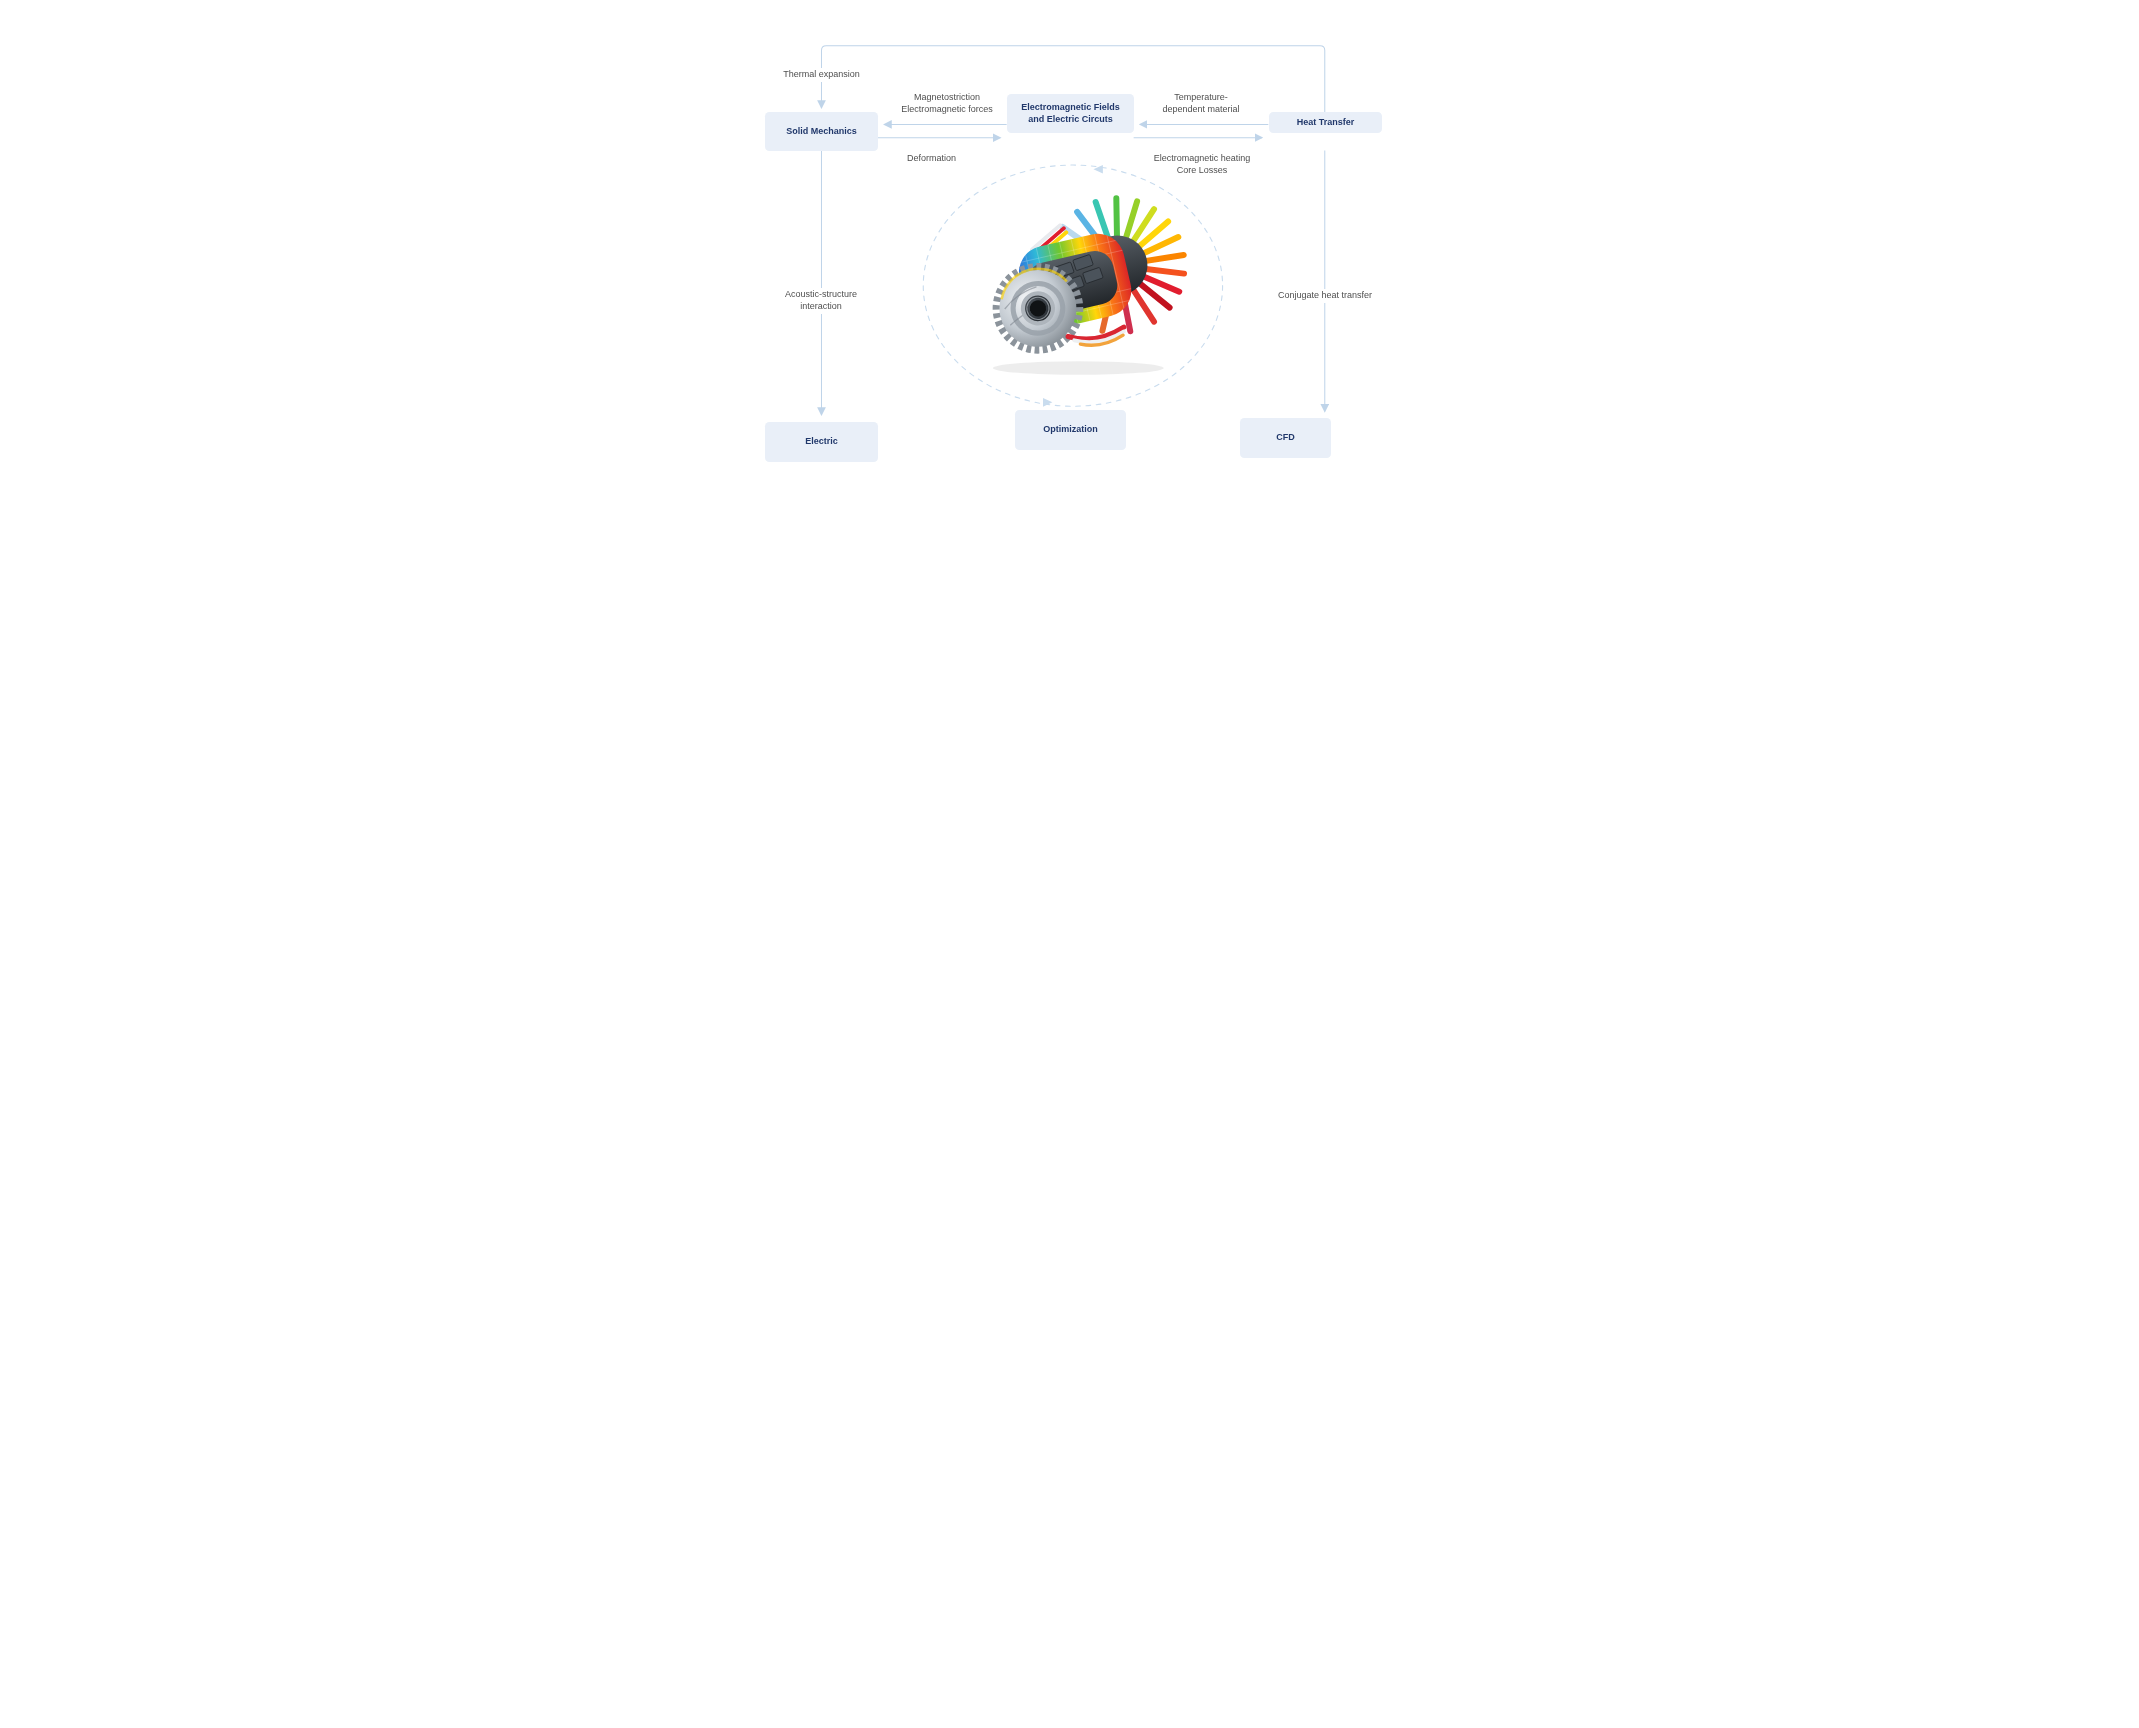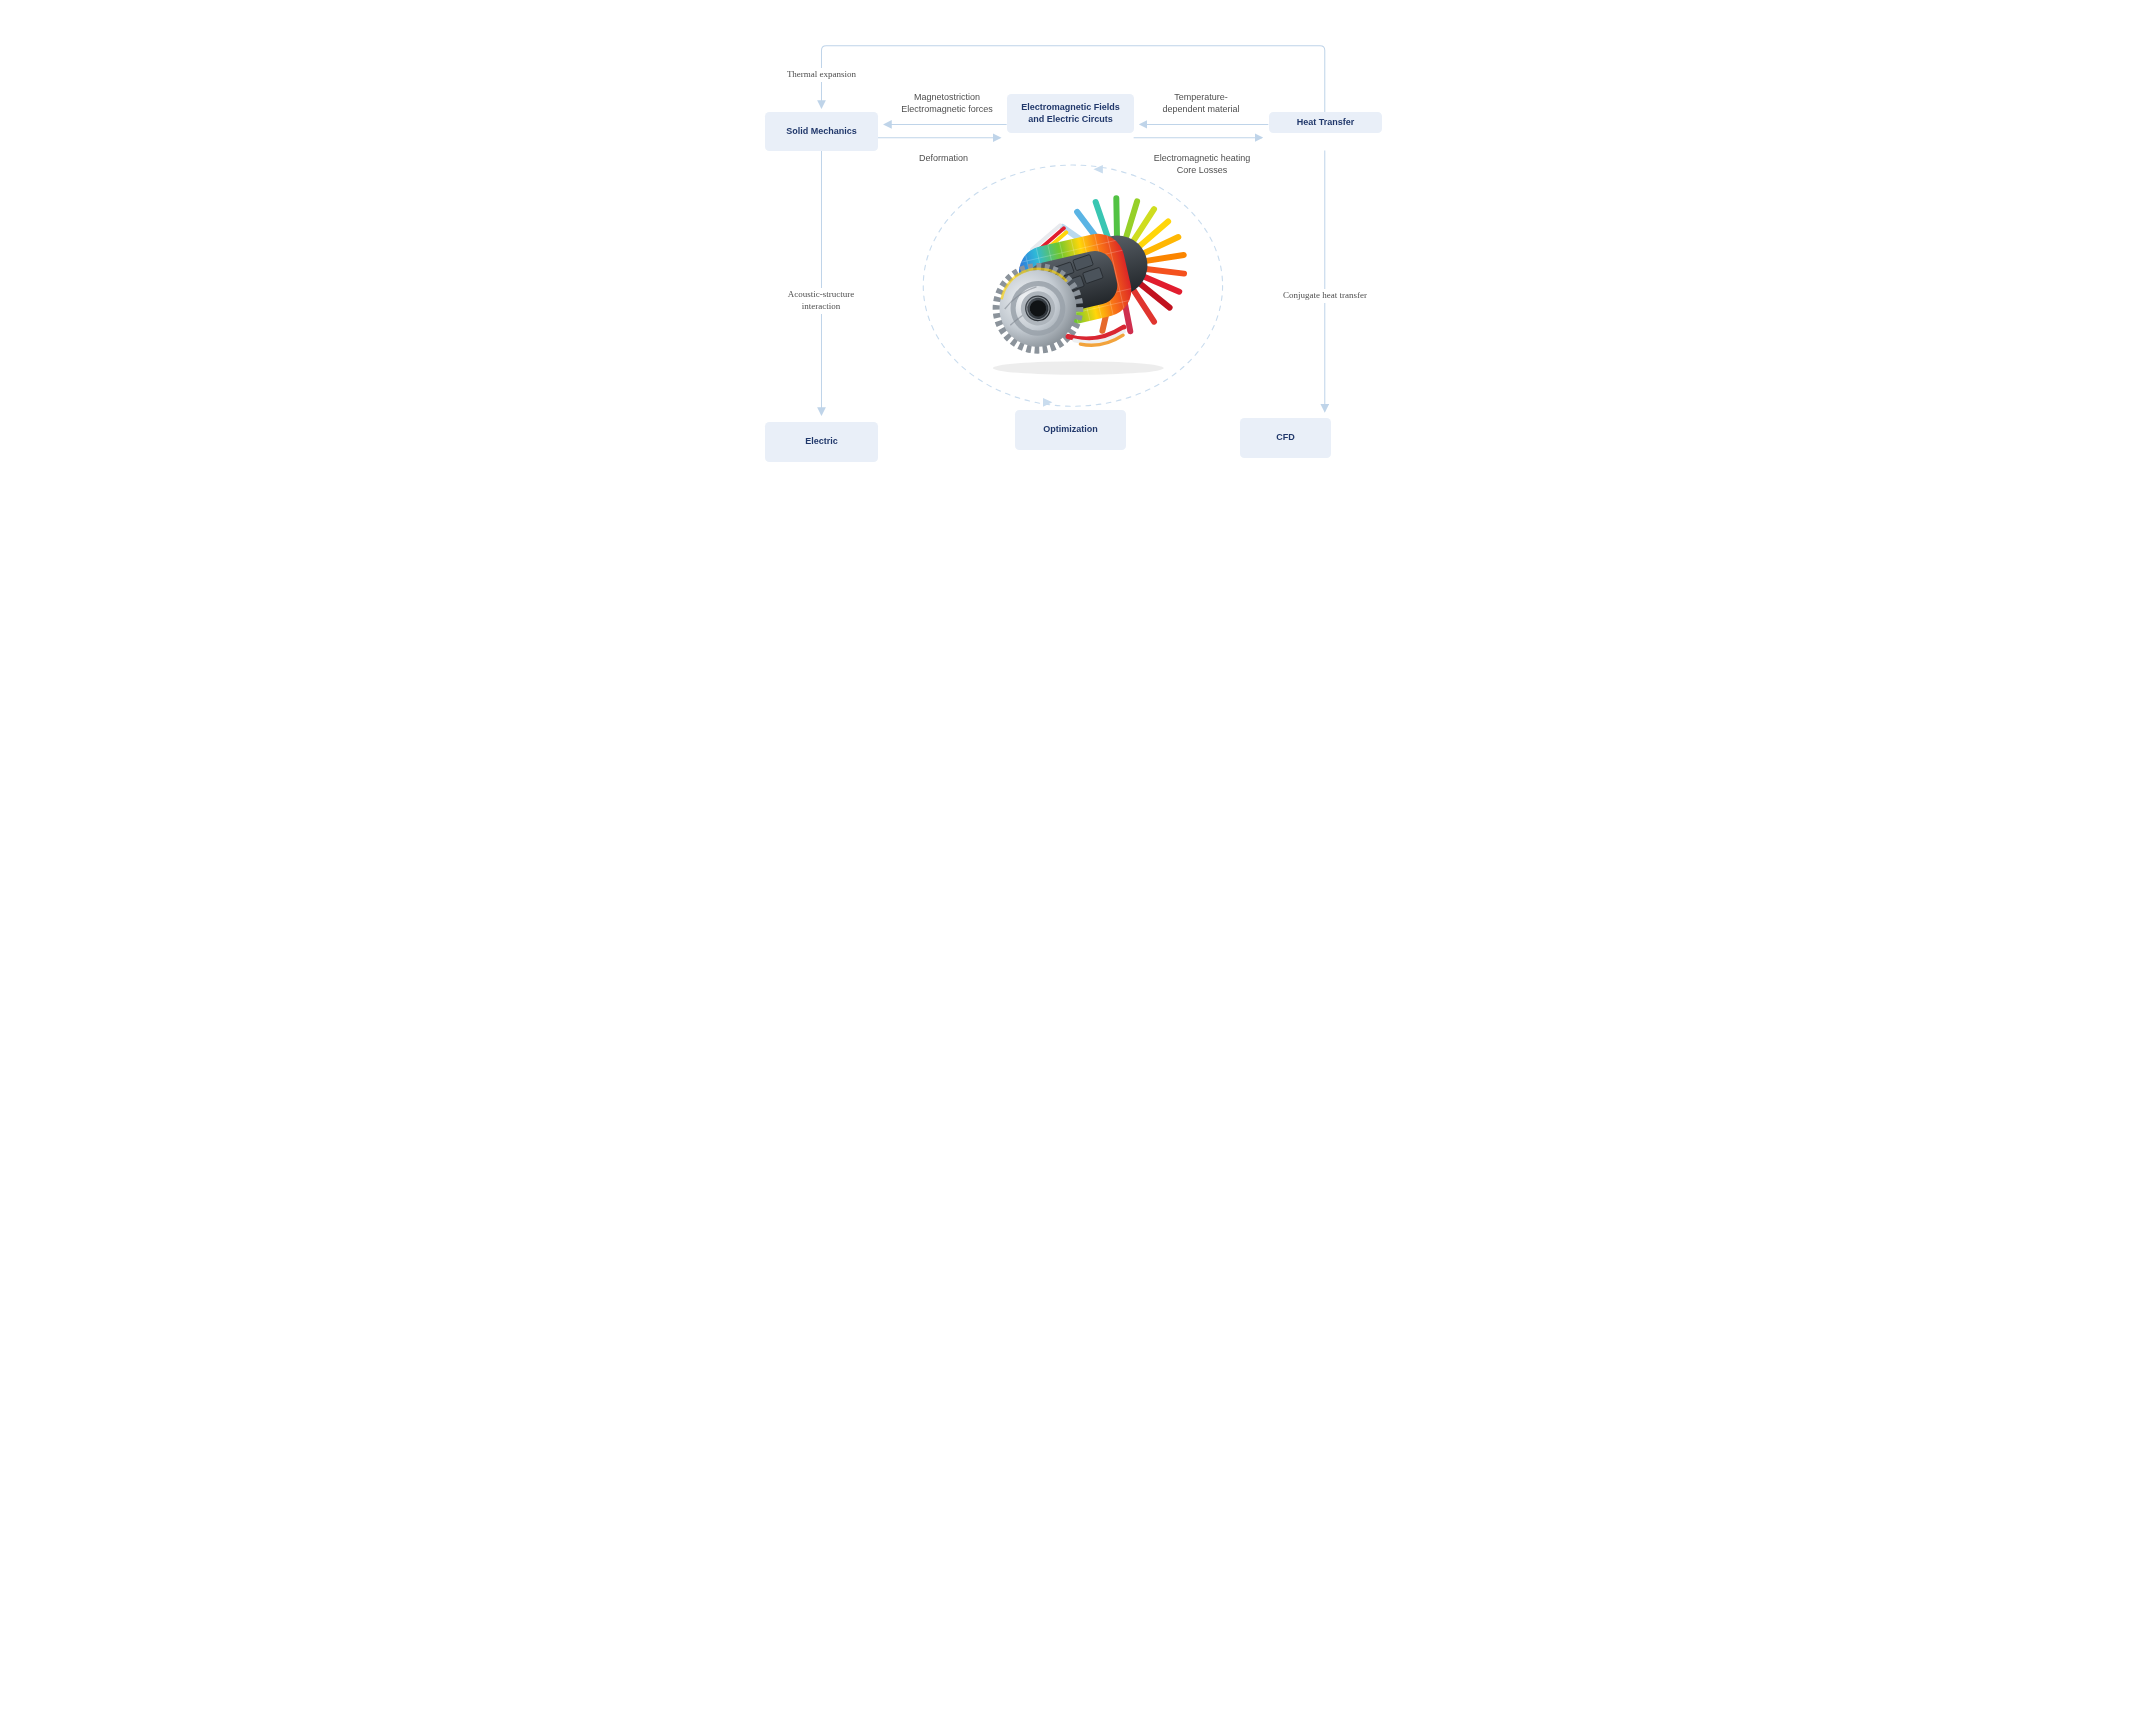--- a/index.html
+++ b/index.html
@@ -43,21 +43,20 @@
     position:absolute;
     color:var(--label-text);
     font-size:9px;
     line-height:1.32;
     text-align:center;
     white-space:pre-line;
   }
   .edge-label.on-line{
     background:#ffffff;
     padding:1.3px 1.7px;
-    font-family:Liberation Serif, serif;
   }
   .motor{
     position:absolute;
     left:212px;
     top:192px;
     width:248px;
     height:188px;
   }
 </style>
 </head>
@@ -242,21 +241,21 @@
   <div class="node" style="left:269px;top:94px;width:127px;height:39px">Electromagnetic Fields
 and Electric Circuts</div>
   <div class="node" style="left:531px;top:112px;width:113px;height:21px">Heat Transfer</div>
   <div class="node" style="left:27px;top:422px;width:113px;height:40px">Electric</div>
   <div class="node" style="left:277px;top:410px;width:111px;height:40px">Optimization</div>
   <div class="node" style="left:502px;top:418px;width:91px;height:40px">CFD</div>
 
   <div class="edge-label on-line" style="left:37px;top:68px;width:93px">Thermal expansion</div>
   <div class="edge-label" style="left:151px;top:92px;width:116px">Magnetostriction
 Electromagnetic forces</div>
-  <div class="edge-label" style="left:169px;top:153px;width:73px">Deformation</div>
+  <div class="edge-label" style="left:157px;top:153px;width:73px">Deformation</div>
   <div class="edge-label" style="left:411px;top:92px;width:104px">Temperature-
 dependent material</div>
   <div class="edge-label" style="left:397px;top:153px;width:134px">Electromagnetic heating
 Core Losses</div>
   <div class="edge-label on-line" style="left:33px;top:288px;width:100px">Acoustic-structure
 interaction</div>
   <div class="edge-label on-line" style="left:522px;top:289px;width:130px">Conjugate heat transfer</div>
 
 </div>
 

